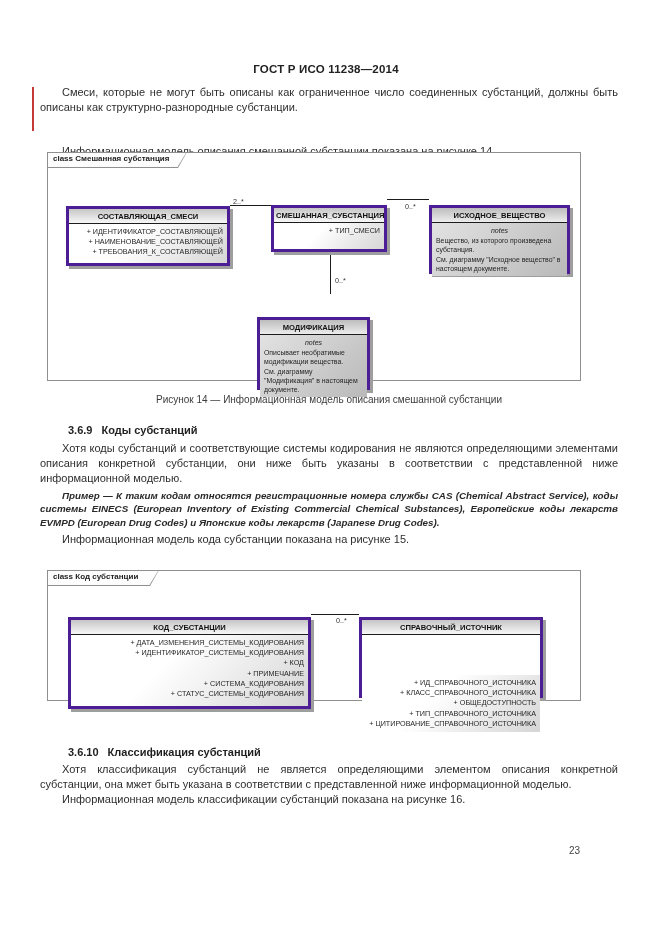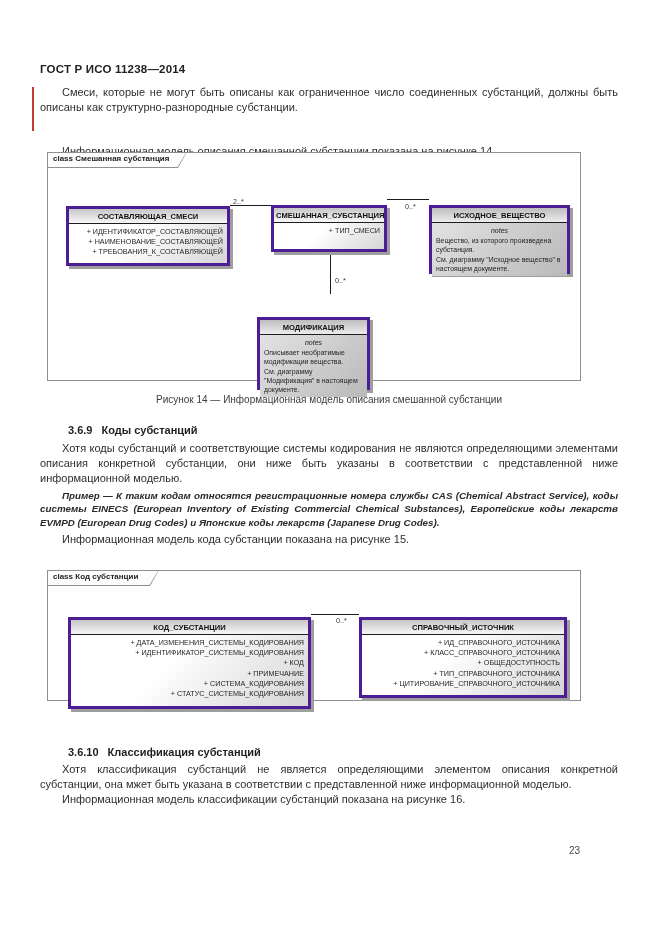--- a/index.html
+++ b/index.html
@@ -2,21 +2,21 @@
 <html><head>
 <meta charset="utf-8">
 <style>
   * { margin:0; padding:0; box-sizing:border-box; }
   html,body { background:#ffffff; }
   .page {
     position:relative; width:661px; height:936px; background:#ffffff;
     font-family:"Liberation Sans","DejaVu Sans",sans-serif; color:#2d2d2d; overflow:hidden;
   }
   .doc-header {
-    position:absolute; left:40px; top:63px; width:572px; text-align:left;
+    position:absolute; left:40px; top:63px; width:572px; text-align:center;
     font-weight:bold; font-size:11.5px; letter-spacing:.2px; color:#222;
   }
   .para, .sec-body {
     position:absolute; left:40px; width:578px; font-size:11px; line-height:15.2px;
     text-align:justify; text-indent:22px; color:#2e2e2e;
   }
   #p1 { top:85px; }
   #p2 { top:101px;margin-top:43px; }
   .change-bar { position:absolute; left:32px; top:87px; width:2px; height:44px; background:#c43b35; }
 
@@ -153,21 +153,21 @@
       <div class="cls-body">
         <div class="attr">+ ДАТА_ИЗМЕНЕНИЯ_СИСТЕМЫ_КОДИРОВАНИЯ</div>
         <div class="attr">+ ИДЕНТИФИКАТОР_СИСТЕМЫ_КОДИРОВАНИЯ</div>
         <div class="attr">+ КОД</div>
         <div class="attr">+ ПРИМЕЧАНИЕ</div>
         <div class="attr">+ СИСТЕМА_КОДИРОВАНИЯ</div>
         <div class="attr">+ СТАТУС_СИСТЕМЫ_КОДИРОВАНИЯ</div>
       </div>
     </div>
 
-    <div class="uml-class light" style="left:311px; top:23px; width:208px; height:81px;">
+    <div class="uml-class light" style="left:311px; top:23px; width:184px; height:81px;gap:40px;">
       <div class="cls-title">СПРАВОЧНЫЙ_ИСТОЧНИК</div>
       <div class="cls-body">
         <div class="attr">+ ИД_СПРАВОЧНОГО_ИСТОЧНИКА</div>
         <div class="attr">+ КЛАСС_СПРАВОЧНОГО_ИСТОЧНИКА</div>
         <div class="attr">+ ОБЩЕДОСТУПНОСТЬ</div>
         <div class="attr">+ ТИП_СПРАВОЧНОГО_ИСТОЧНИКА</div>
         <div class="attr">+ ЦИТИРОВАНИЕ_СПРАВОЧНОГО_ИСТОЧНИКА</div>
       </div>
     </div>
   </div>

